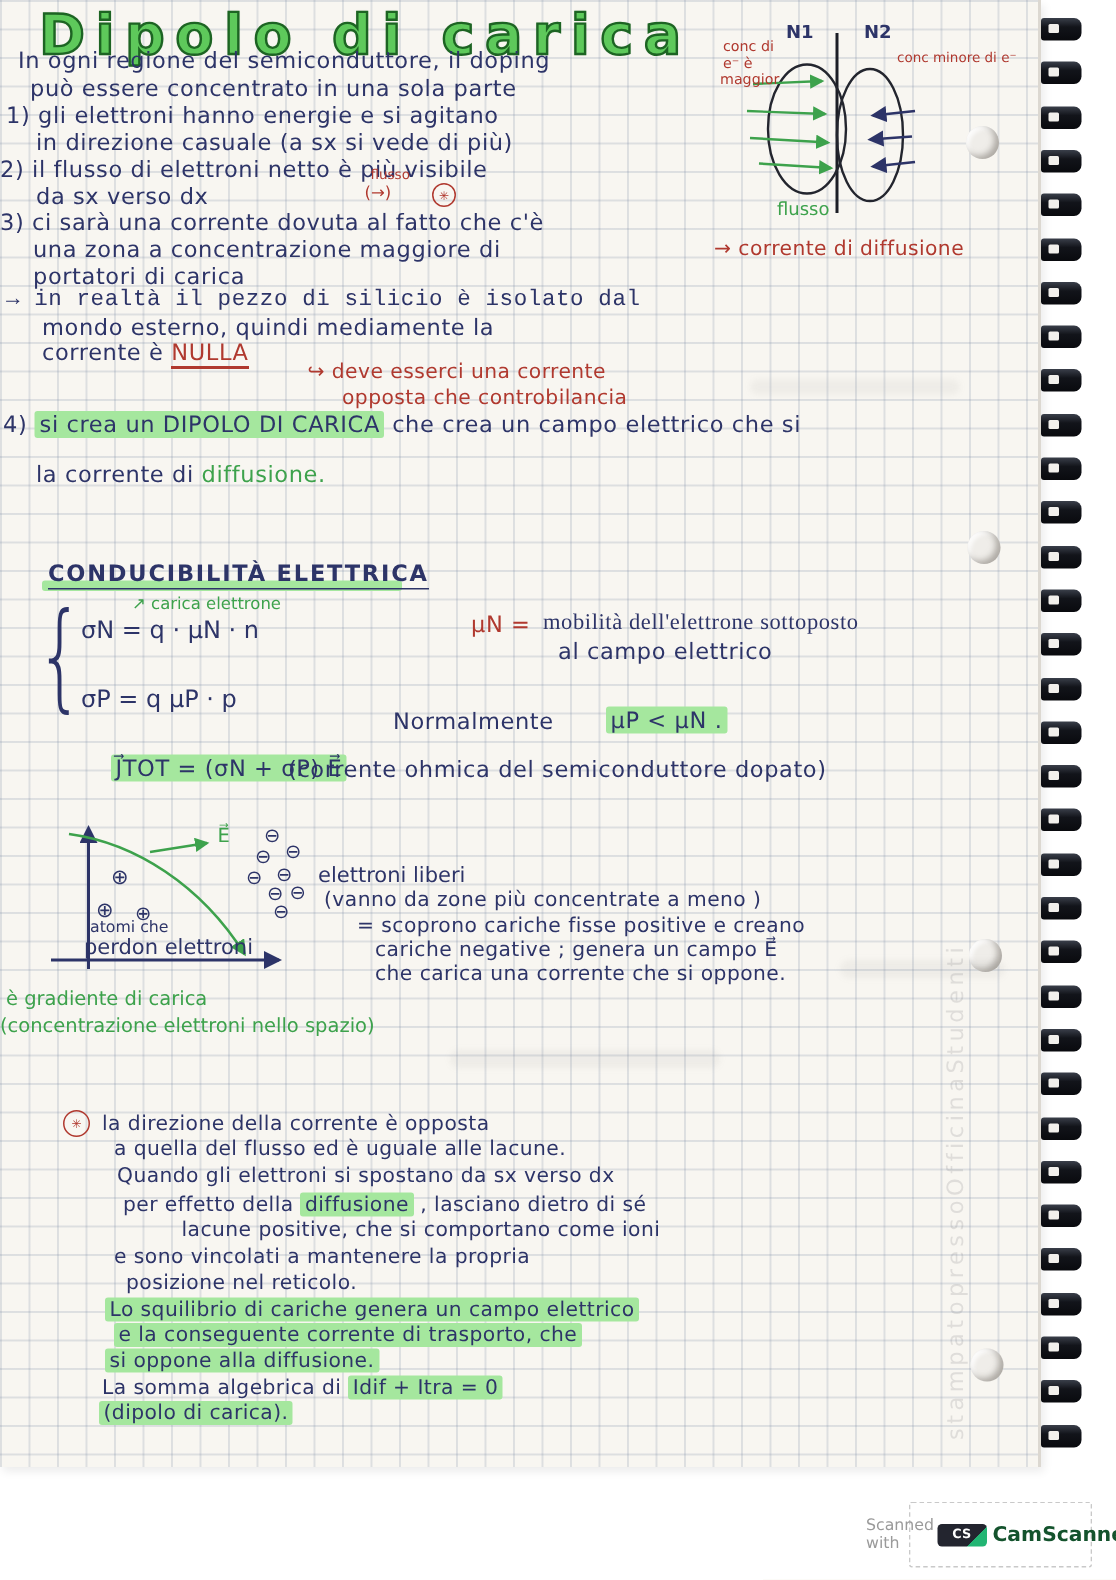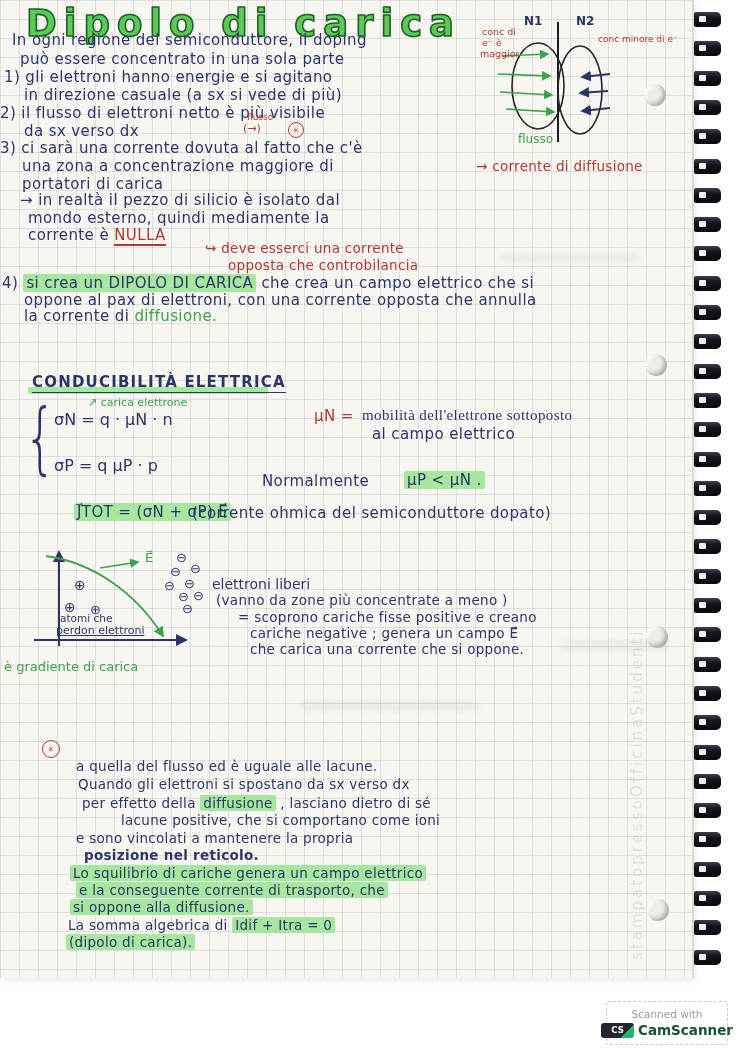--- a/index.html
+++ b/index.html
@@ -55,21 +55,21 @@
   }
   .watermark{
     position:absolute;left:628px;top:530px;height:430px;
     writing-mode:vertical-rl;transform:rotate(180deg);
     font-size:15px;letter-spacing:3px;color:rgba(125,125,132,.20);
   }
   .smudge{position:absolute;background:rgba(110,110,115,.07);filter:blur(2px);border-radius:6px;}
   .badge{
     position:absolute;left:606px;top:1001px;width:120px;height:42px;
     border:1px dashed #c9c9c9;background:#fff;border-radius:2px;
-    display:flex;flex-direction:column;align-items:center;justify-content:center;gap:2px;
+    display:flex;flex-direction:row;align-items:center;justify-content:center;gap:2px;
   }
   .badge .line1{font-size:10.5px;color:#9a9a9a;}
   .badge .line2{display:flex;align-items:center;gap:4px;}
   .cs-logo{
     width:33px;height:15px;border-radius:3px;color:#fff;
     background:linear-gradient(135deg,#23252f 72%,#22b573 72%);
     font-size:8.5px;font-weight:bold;display:flex;align-items:center;justify-content:center;
   }
   .badge .app{font-size:13.5px;font-weight:bold;color:#14532d;}
   svg{position:absolute;overflow:visible;}
@@ -91,35 +91,34 @@
   <div class="abs t15 ink" style="left:24px;top:122px;">da sx verso dx</div>
 
   <div class="abs red" style="left:247px;top:112px;font-size:9px;">flusso</div>
   <div class="abs red" style="left:243px;top:122px;font-size:11px;">(→)</div>
   <span class="abs circ-mark" style="left:288px;top:122px;">✳</span>
 
   <div class="abs t15 ink" style="left:0px;top:139px;">3) ci sarà una corrente dovuta al fatto che c'è</div>
   <div class="abs t15 ink" style="left:22px;top:157px;">una zona a concentrazione maggiore di</div>
   <div class="abs t14 red" style="left:476px;top:158px;">→ corrente di diffusione</div>
   <div class="abs t15 ink" style="left:22px;top:175px;">portatori di carica</div>
-  <div class="abs t15 ink" style="left:20px;top:191px;">→ in realtà il pezzo di silicio è isolato dal</div>
+  <div class="abs t15 ink" style="left:4px;top:191px;font-family:Liberation Mono, monospace;">→ in realtà il pezzo di silicio è isolato dal</div>
   <div class="abs t15 ink" style="left:28px;top:209px;">mondo esterno, quindi mediamente la</div>
 
   <div class="abs t15 ink" style="left:28px;top:226px;">
     <span>corrente è </span>
     <span class="red u-red">NULLA</span>
   </div>
 
   <div class="abs t14 red" style="left:205px;top:240px;">↪ deve esserci una corrente</div>
   <div class="abs t14 red" style="left:228px;top:257px;">opposta che controbilancia</div>
 
   <div class="abs t15 ink" style="left:2px;top:274px;">
     <span>4) </span><span class="hl">si crea un DIPOLO DI CARICA</span><span> che crea un campo elettrico che si</span>
   </div>
-  <div class="abs t15 ink" style="left:24px;top:291px;">oppone al pax di elettroni, con una corrente opposta che annulla</div>
   <div class="abs t15 ink" style="left:24px;top:307px;">
     <span>la corrente di </span><span class="green">diffusione.</span>
   </div>
 
   <svg style="left:468px;top:12px;" width="195" height="152" viewBox="0 0 195 152">
     <defs>
       <marker id="ag" markerWidth="7" markerHeight="7" refX="5" refY="3" orient="auto">
           <path d="M0,0 L6,3 L0,6 z" fill="#3da24c"></path>
         </marker>
       <marker id="ab" markerWidth="7" markerHeight="7" refX="5" refY="3" orient="auto">
@@ -190,39 +189,41 @@
   <span class="abs ink" style="left:176px;top:550px;font-size:13px;">⊖</span>
   <span class="abs ink" style="left:190px;top:561px;font-size:13px;">⊖</span>
   <span class="abs ink" style="left:170px;top:564px;font-size:13px;">⊖</span>
   <span class="abs ink" style="left:184px;top:576px;font-size:13px;">⊖</span>
   <span class="abs ink" style="left:164px;top:578px;font-size:13px;">⊖</span>
   <span class="abs ink" style="left:178px;top:589px;font-size:13px;">⊖</span>
   <span class="abs ink" style="left:193px;top:588px;font-size:13px;">⊖</span>
   <span class="abs ink" style="left:182px;top:601px;font-size:13px;">⊖</span>
 
   <div class="abs ink" style="left:60px;top:612px;font-size:10.5px;">atomi che</div>
-  <div class="abs ink" style="left:56px;top:624px;font-size:11px;text-decoration:underline;">perdon elettroni</div>
+  <div class="abs ink" style="left:56px;top:624px;font-size:14px;">perdon elettroni</div>
 
   <div class="abs ink" style="left:212px;top:576px;font-size:14px;">elettroni liberi</div>
   <div class="abs ink t14" style="left:216px;top:592px;">(vanno da zone più concentrate a meno )</div>
   <div class="abs ink t14" style="left:238px;top:609px;">= scoprono cariche fisse positive e creano</div>
   <div class="abs ink t14" style="left:250px;top:625px;">cariche negative ; genera un campo E⃗</div>
   <div class="abs ink t14" style="left:250px;top:641px;">che carica una corrente che si oppone.</div>
 
   <div class="abs green t13" style="left:4px;top:659px;">è gradiente di carica</div>
+  <div class="abs green t13" style="left:0px;top:677px;">(concentrazione elettroni nello spazio)</div>
 
   <span class="abs circ-mark" style="left:42px;top:740px;width:16px;height:16px;">✳</span>
+  <div class="abs ink t14" style="left:68px;top:741px;">la direzione della corrente è opposta</div>
   <div class="abs ink t14" style="left:76px;top:758px;">a quella del flusso ed è uguale alle lacune.</div>
   <div class="abs ink t14" style="left:78px;top:776px;">Quando gli elettroni si spostano da sx verso dx</div>
   <div class="abs ink t14" style="left:82px;top:795px;">
     <span>per effetto della </span><span class="hl">diffusione</span><span> , lasciano dietro di sé</span>
   </div>
   <div class="abs ink t14" style="left:86px;top:812px;margin-left:35px;">lacune positive, che si comportano come ioni</div>
   <div class="abs ink t14" style="left:76px;top:830px;">e sono vincolati a mantenere la propria</div>
-  <div class="abs ink t14" style="left:84px;top:847px;font-weight:bold;">posizione nel reticolo.</div>
+  <div class="abs ink t14" style="left:84px;top:847px;">posizione nel reticolo.</div>
   <div class="abs ink t14 hl" style="left:70px;top:865px;">Lo squilibrio di cariche genera un campo elettrico</div>
   <div class="abs ink t14 hl" style="left:76px;top:882px;">e la conseguente corrente di trasporto, che</div>
   <div class="abs ink t14 hl" style="left:70px;top:899px;">si oppone alla diffusione.</div>
   <div class="abs ink t14" style="left:68px;top:917px;">
     <span>La somma algebrica di </span><span class="hl">Idif + Itra = 0</span>
   </div>
   <div class="abs ink t14 hl" style="left:66px;top:934px;">(dipolo di carica).</div>
 
   <div class="hole" style="left:644px;top:84px;"></div>
   <div class="hole" style="left:645px;top:354px;"></div>

